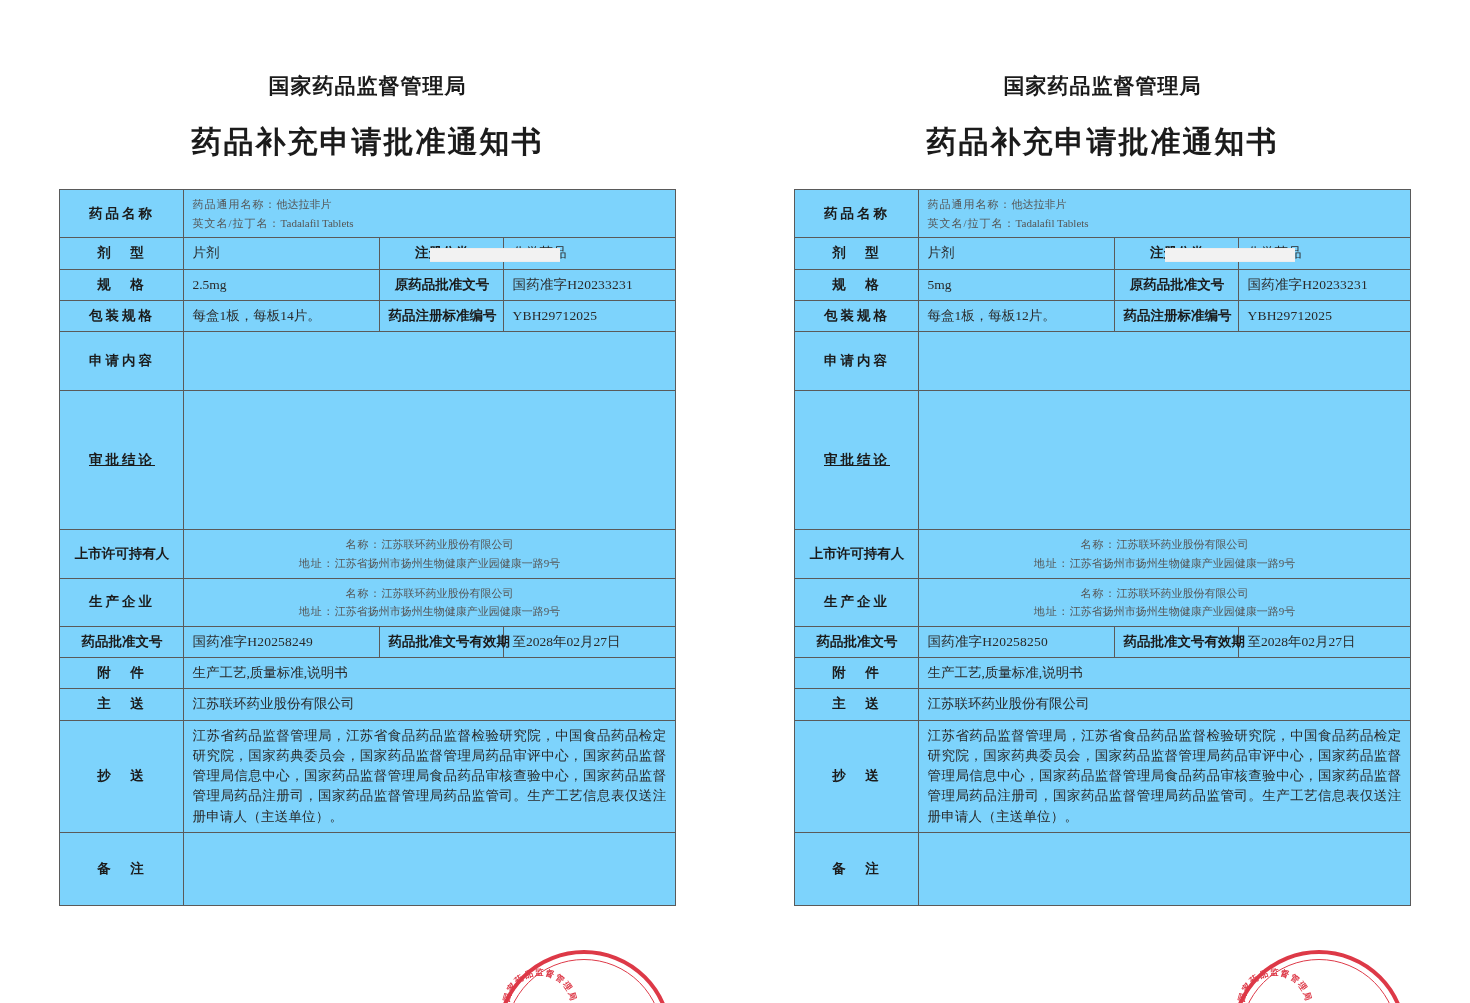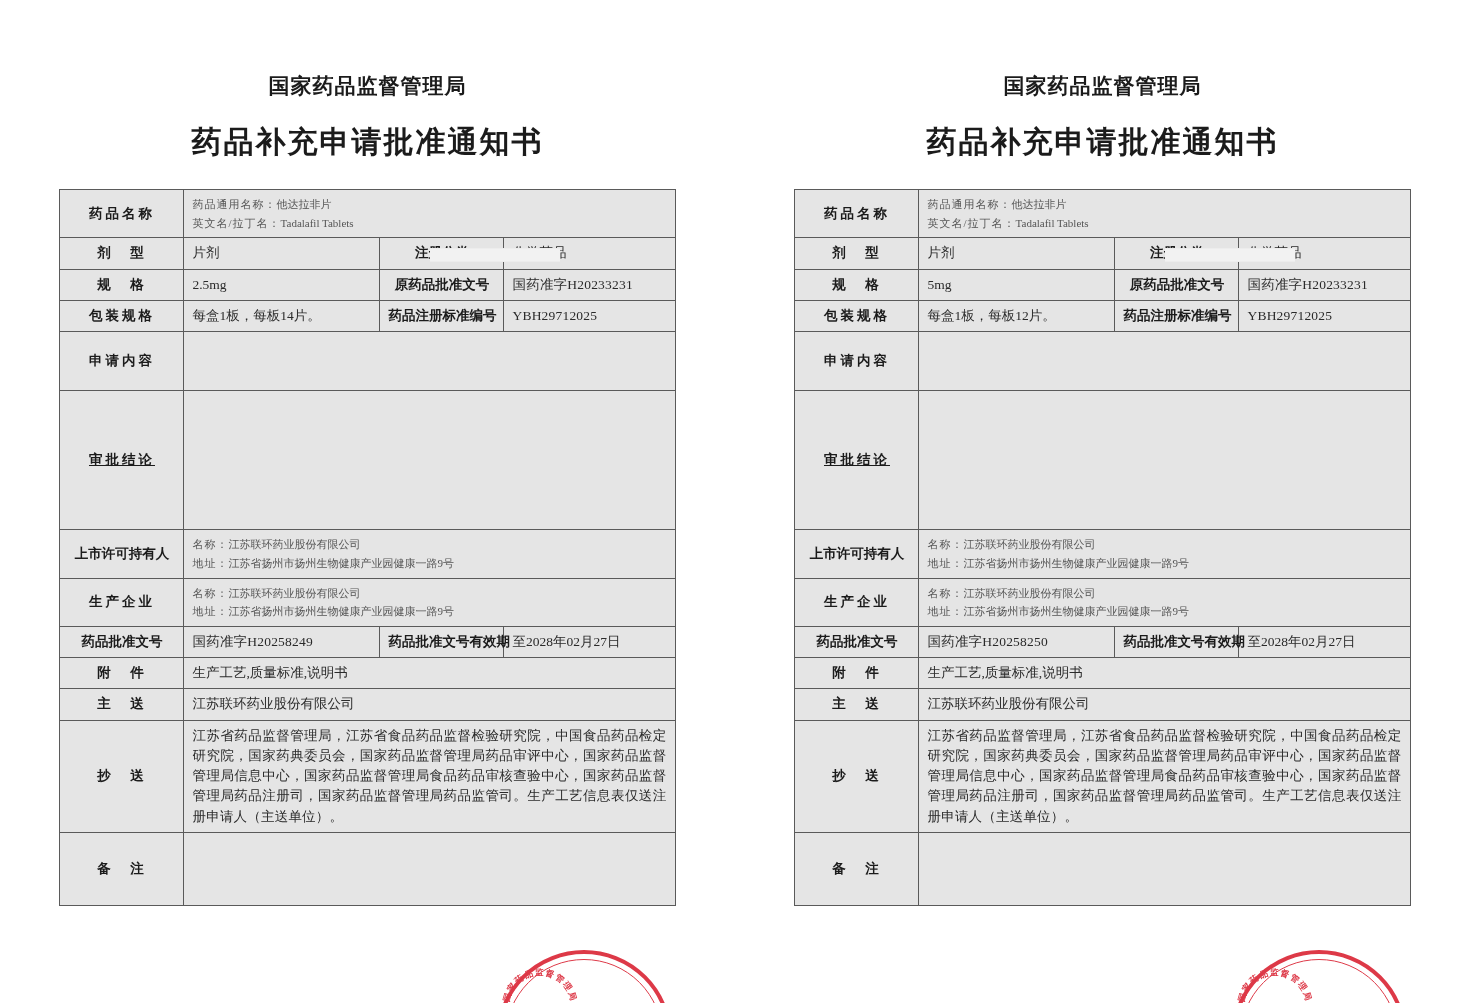--- a/index.html
+++ b/index.html
@@ -54,21 +54,21 @@
     height: 12px;
     background: #f2f2f2;
     border-top: 1px solid #ededed;
     border-bottom: 1px solid #ededed;
   }
   table.form {
     border-collapse: collapse;
     width: 615px;
     margin: 16px auto;
     table-layout: fixed;
-    background: #e5e5e5;
+    background: #7dd3fc;
   }
   table.form td {
     border: 1px solid #5a5a5a;
     padding: 5px 8px;
     vertical-align: middle;
     font-size: 13.5px;
     line-height: 1.5;
   }
   td.label {
     text-align: center;
@@ -92,21 +92,21 @@
   .sub b {
     font-weight: 400;
     letter-spacing: 1px;
   }
   .mono-val {
     font-size: 13px;
     letter-spacing: 0.2px;
   }
   .tall-empty { height: 48px; }
   .tall-empty2 { height: 128px; text-decoration: underline; }
-  .addr-cell { line-height: 1.85; font-size: 13px; }
+  .addr-cell { line-height: 1.85; font-size: 13px; text-align: center; }
   .cc-cell {
     font-size: 12.6px;
     line-height: 1.62;
     letter-spacing: 0.2px;
     text-align: justify;
   }
   .note-row td { height: 62px; }
   .seal {
     position: absolute;
     width: 168px;

